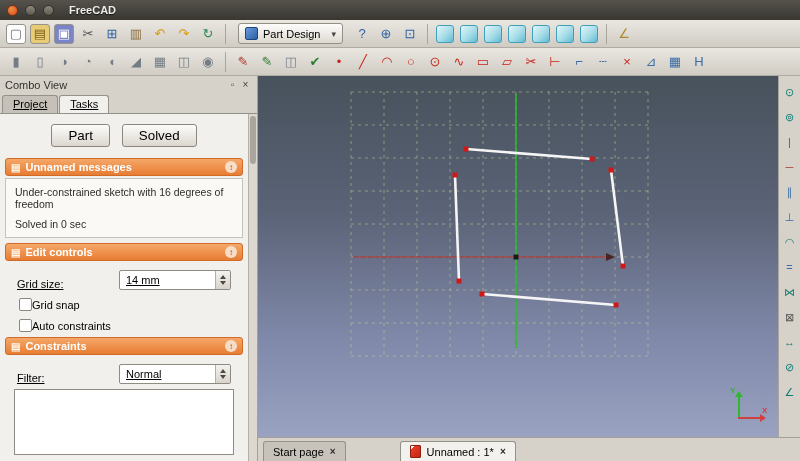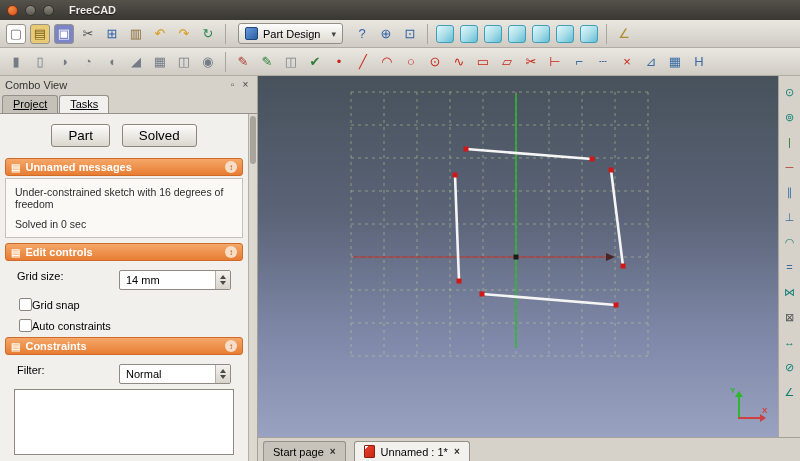--- a/index.html
+++ b/index.html
@@ -36,43 +36,43 @@
   .cv-tab { padding:2px 10px 3px; border:1px solid #94908a; border-bottom:none; border-radius:3px 3px 0 0; background:#c5c1b9; cursor:default;text-decoration:underline; }
   .cv-tab.active { background:#f1f0ec; }
   .cv-body { flex:1; background:#f1f0ec; border-top:1px solid #94908a; position:relative; display:flex; flex-direction:column; overflow:hidden; padding-right:9px; }
   .btn-row { display:flex; justify-content:center; gap:12px; padding:10px 0 6px; }
   .btn { padding:3px 16px; border:1px solid #8b877f; border-radius:3px; background:linear-gradient(#fdfcfb,#dbd7cf); cursor:default; }
   .section { margin:5px 5px 0; }
   .sec-header { height:18px; background:linear-gradient(#f4a869,#e87c33); border:1px solid #cf6a27; border-radius:3px; display:flex; align-items:center; color:#fff; font-weight:bold; padding:0 5px; gap:5px; }
   .sec-doc { font-size:10px; color:#fff7e8; }
   .sec-collapse { margin-left:auto; width:12px; height:12px; border-radius:50%; background:#f8ddc6; color:#9c5a20; font-size:8px; display:flex; align-items:center; justify-content:center; cursor:default; }
   .solver-box { border:1px solid #c6c2ba; background:#faf9f6; margin-top:2px; padding:7px 9px; color:#2e2d2b; display:flex; flex-direction:column; gap:8px; font-size:10.5px; }
-  .ctl-row { display:flex; align-items:flex-start; margin:9px 12px 0; }
+  .ctl-row { display:flex; align-items:flex-end; margin:9px 12px 0;text-decoration:underline; }
   .combobox { margin-left:auto; width:112px; height:20px; border:1px solid #8f8b82; border-radius:2px; background:#fff; display:flex; overflow:hidden; cursor:default; }
   .combobox .val { flex:1; padding:3px 6px; white-space:nowrap; }
   .combobox .spin { width:15px; border-left:1px solid #b3afa7; background:linear-gradient(#f4f2ee,#d8d4cc); display:flex; flex-direction:column; align-items:center; justify-content:center; gap:2px; }
   .tri-up { width:0; height:0; border-left:3px solid transparent; border-right:3px solid transparent; border-bottom:4px solid #4a4a46; }
   .tri-down { width:0; height:0; border-left:3px solid transparent; border-right:3px solid transparent; border-top:4px solid #4a4a46; }
   .checkrow { display:flex; align-items:center; margin:8px 14px 0; cursor:default; }
   .checkbox { width:13px; height:13px; border:1px solid #8b877f; border-radius:2px; background:#fff; flex:none; }
   .listbox { flex:1; margin:5px 9px 6px; border:1px solid #8f8b82; background:#fff; min-height:60px; }
   .cv-scroll { position:absolute; right:0; top:0; bottom:0; width:9px; background:#dcd8d0; border-left:1px solid #b3afa7; }
   .cv-thumb { position:absolute; top:2px; left:1px; width:6px; height:48px; border-radius:3px; background:#a9a59d; }
 
   
   .right-area { flex:1; display:flex; flex-direction:column; }
   .view-row { display:flex; height:361px; flex:none; }
   .viewport { position:relative; width:520px; height:361px; flex:none; background:linear-gradient(180deg,#47525c 0%, #5b6377 38%, #7f88a8 72%, #9aa2c2 100%); }
   .viewport svg { position:absolute; left:0; top:0; }
   .vtoolbar { width:22px; flex:none; background:#d6d2ca; border-left:1px solid #aaa69e; display:flex; flex-direction:column; align-items:center; padding-top:8px; gap:9px; }
   .vtoolbar .icon { width:16px; height:16px; margin:0; font-size:11px; }
 
-  .doc-tabs { height:24px; flex:none; background:#d6d2ca; border-top:1px solid #a5a199; display:flex; align-items:flex-end; padding-left:5px; gap:8px; }
+  .doc-tabs { height:24px; flex:none; background:#d6d2ca; border-top:1px solid #a5a199; display:flex; align-items:flex-end; padding-left:5px; gap:14px; }
   .doc-tab { height:20px; display:flex; align-items:center; gap:6px; padding:0 9px; border:1px solid #94908a; border-bottom:none; border-radius:3px 3px 0 0; background:#c7c3bb; cursor:default; }
-  .doc-tab.active { background:#f2f1ed; }
+  .doc-tab.active { background:#f2f1ed;margin-left:40px; }
   .tab-close { font-size:10px; font-weight:bold; color:#2f2e2b; }
   .tab-doc-icon { width:11px; height:13px; border-radius:1px; background:linear-gradient(135deg,#fff 0%,#fff 18%,#e43b28 19%,#c42815 100%); border:1px solid #8e1d0e; }
 
   
   .axis-ind { position:absolute; right:8px; bottom:14px; width:40px; height:38px; font-size:8px; font-weight:bold; }
   .ax-y-line { position:absolute; left:8px; bottom:4px; width:2px; height:22px; background:#2db82d; }
   .ax-y-head { position:absolute; left:5px; bottom:26px; width:0; height:0; border-left:4px solid transparent; border-right:4px solid transparent; border-bottom:6px solid #2db82d; }
   .ax-x-line { position:absolute; left:8px; bottom:4px; width:22px; height:2px; background:#d04040; }
   .ax-x-head { position:absolute; left:30px; bottom:1px; width:0; height:0; border-top:4px solid transparent; border-bottom:4px solid transparent; border-left:6px solid #d04040; }
   .ax-y-label { position:absolute; left:0; bottom:28px; color:#2db82d; }

